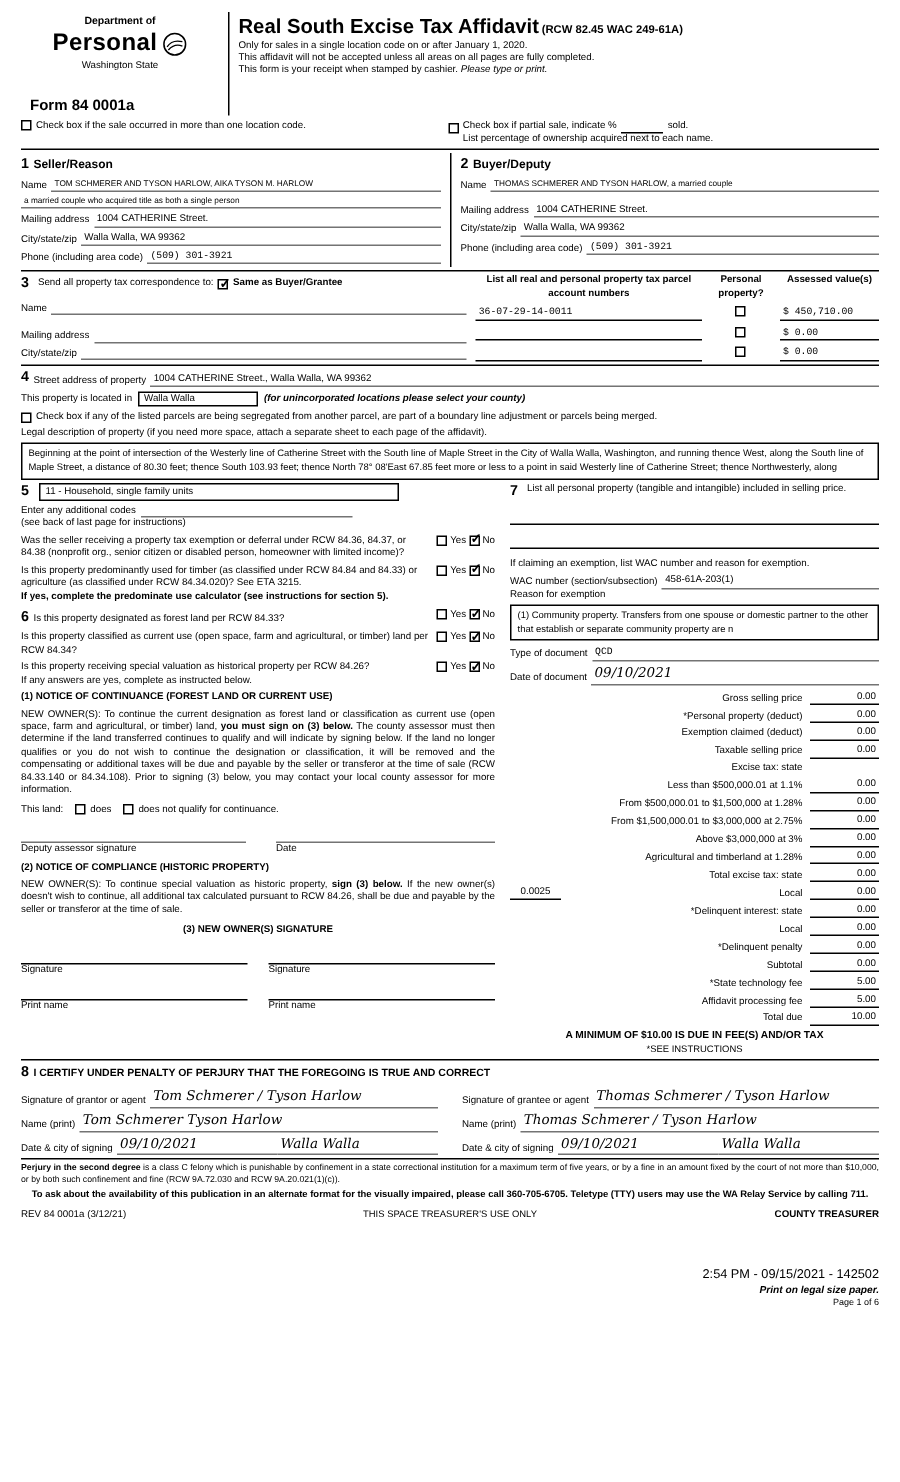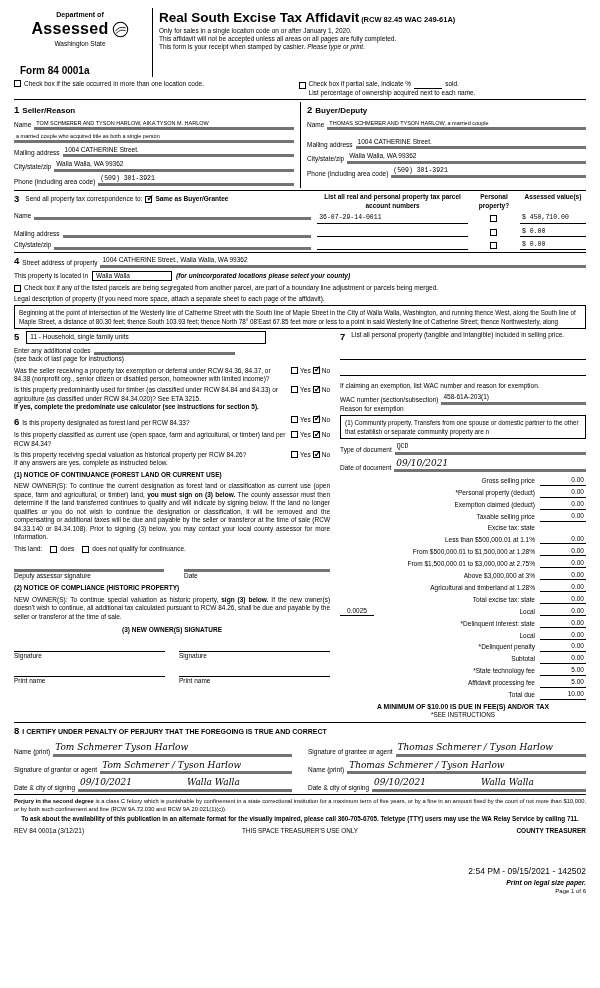--- a/index.html
+++ b/index.html
@@ -3,21 +3,21 @@
 <meta charset="utf-8">
 <style>
   *{margin:0;padding:0;box-sizing:border-box}
   html,body{background:#fff}
   body{width:600px;font-family:"Liberation Sans",sans-serif;color:#000;font-size:6.5px;line-height:1.3}
   .page{width:600px;min-height:988px;padding:8px 14px 4px 14px;position:relative;background:#fff}
   b,.b{font-weight:bold}
   i,.i{font-style:italic}
   .hline{border-top:1px solid #000;margin:2px 0}
   .row{display:flex;align-items:flex-end}
-  .fill{flex:1;border-bottom:3px solid #737373;min-height:8px;padding:0 2px}
+  .fill{flex:1;border-bottom:1px solid #737373;min-height:8px;padding:0 2px}
   .mono{font-family:"Liberation Mono",monospace}
   .hand{font-family:"DejaVu Serif",serif;font-style:italic;font-size:9px}
   .cb{display:inline-block;width:7px;height:7px;border:1px solid #000;vertical-align:-1px;position:relative;background:#fff;flex:0 0 auto}
   .cb.checked::after{content:"✓";position:absolute;top:-3.5px;left:0px;font-size:9px;font-weight:bold;font-style:normal}
   .secnum{font-weight:bold;font-size:9.5px;margin-right:3px}
   .sectitle{font-weight:bold;font-size:8px}
   
   .hdr{display:flex;align-items:stretch}
   .logo-block{width:132px;text-align:center;padding-top:2px}
   .dept-small{font-size:7px;font-weight:bold}
@@ -96,21 +96,21 @@
 </style>
 </head>
 <body>
 
 <div class="page">
 
   <div class="hdr">
     <div class="logo-block">
       <div class="dept-small">Department of</div>
       <div class="dept-row">
-        <span class="dept-name">Assessed</span>
+        <span class="dept-name">Personal</span>
         <svg class="logo" viewBox="0 0 20 20">
           <circle cx="10" cy="10" r="8.5" fill="none" stroke="#000" stroke-width="1.2"></circle>
           <path d="M4 12 Q8 6 16 8" stroke="#000" stroke-width="1" fill="none"></path>
           <path d="M5 14.5 Q10 9 16 11.5" stroke="#000" stroke-width="1" fill="none"></path>
         </svg>
       </div>
       <div class="dept-state">Washington State</div>
       <div class="form-number">Form 84 0001a</div>
     </div>
     <div class="hdr-divider"></div>
@@ -473,26 +473,26 @@
     </div>
   </div>
 
   <div class="hline"></div>
 
   <div>
     <div><span class="secnum">8</span><span class="b" style="font-size:7px">I CERTIFY UNDER PENALTY OF PERJURY THAT THE FOREGOING IS TRUE AND CORRECT</span></div>
     <div class="s8cols">
       <div class="c8">
         <div class="field">
+          <span class="lbl">Signature of grantor or agent</span>
+          <span class="fill hand">Tom Schmerer / Tyson Harlow</span>
+        </div>
+        <div class="field">
           <span class="lbl">Name (print)</span>
           <span class="fill hand">Tom Schmerer   Tyson Harlow</span>
-        </div>
-        <div class="field">
-          <span class="lbl">Signature of grantor or agent</span>
-          <span class="fill hand">Tom Schmerer / Tyson Harlow</span>
         </div>
         <div class="field">
           <span class="lbl">Date &amp; city of signing</span>
           <span class="fill hand">09/10/2021</span>
           <span class="fill hand">Walla Walla</span>
         </div>
       </div>
       <div class="c8">
         <div class="field">
           <span class="lbl">Signature of grantee or agent</span>

